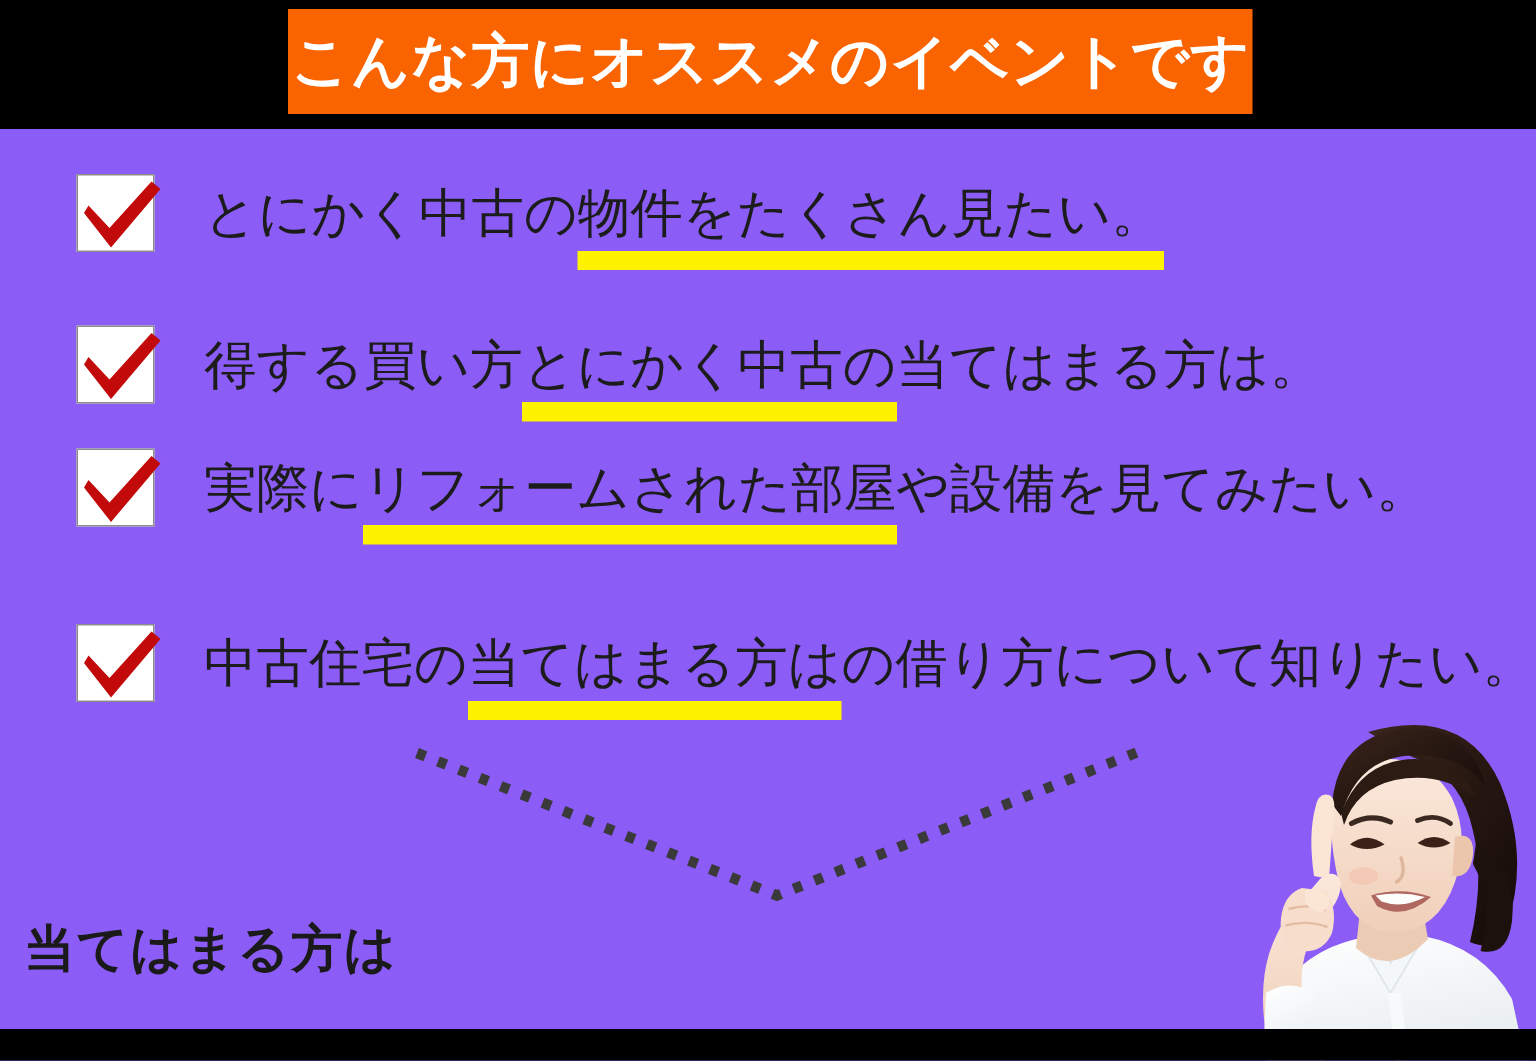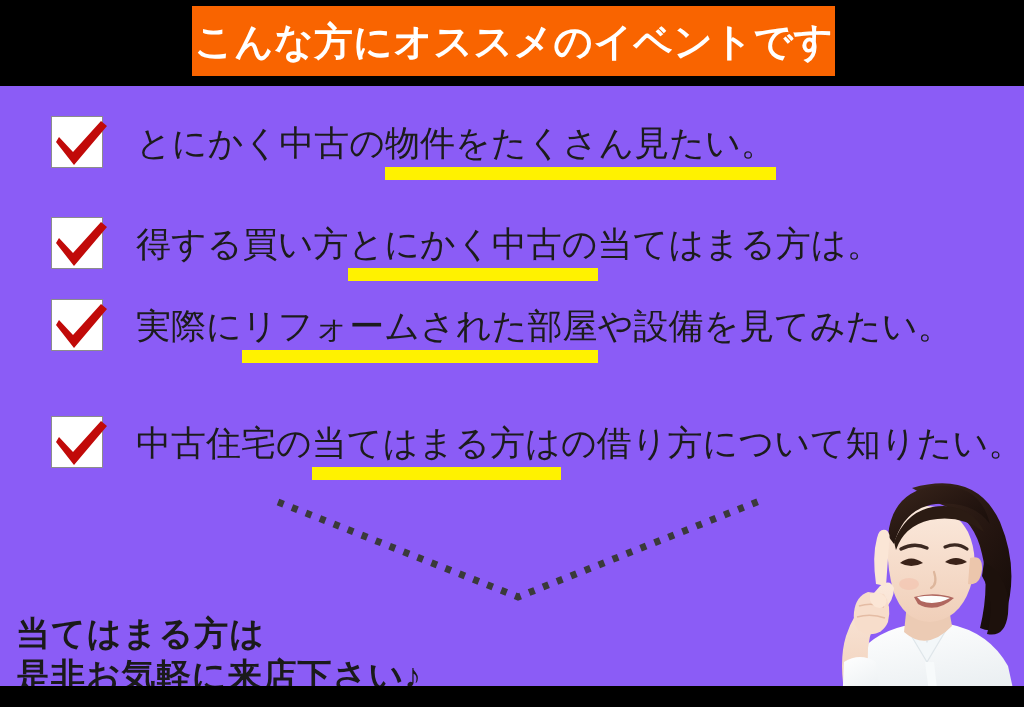--- a/index.html
+++ b/index.html
@@ -198,21 +198,20 @@
     </div>
 
   </div>
 
   <svg class="chevron" viewBox="0 0 500 115">
     <polyline points="8,10 248,105 492,8" fill="none" stroke="#3a3a3a" stroke-width="7" stroke-linecap="butt" stroke-dasharray="6 9"></polyline>
   </svg>
 
   <div class="cta">
     <span class="cta-line">当てはまる方は</span>
-    <span class="cta-line">是非お気軽に来店下さい♪</span>
   </div>
 
   <div class="photo">
     <svg viewBox="0 0 240 241" width="240" height="241">
       <defs>
         <linearGradient id="hairG" x1="0" y1="0" x2="1" y2="1">
           <stop offset="0%" stop-color="#3a261c"></stop>
           <stop offset="55%" stop-color="#241510"></stop>
           <stop offset="100%" stop-color="#140b07"></stop>
         </linearGradient>

